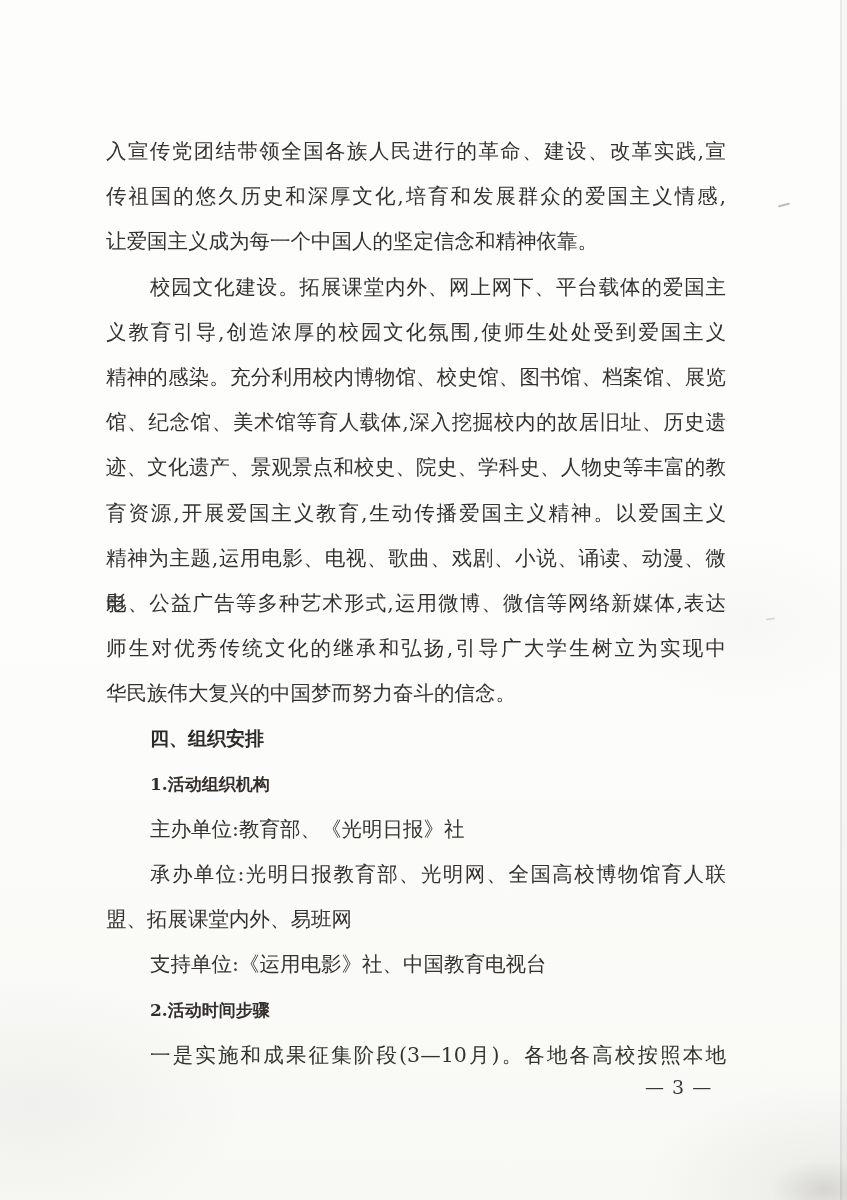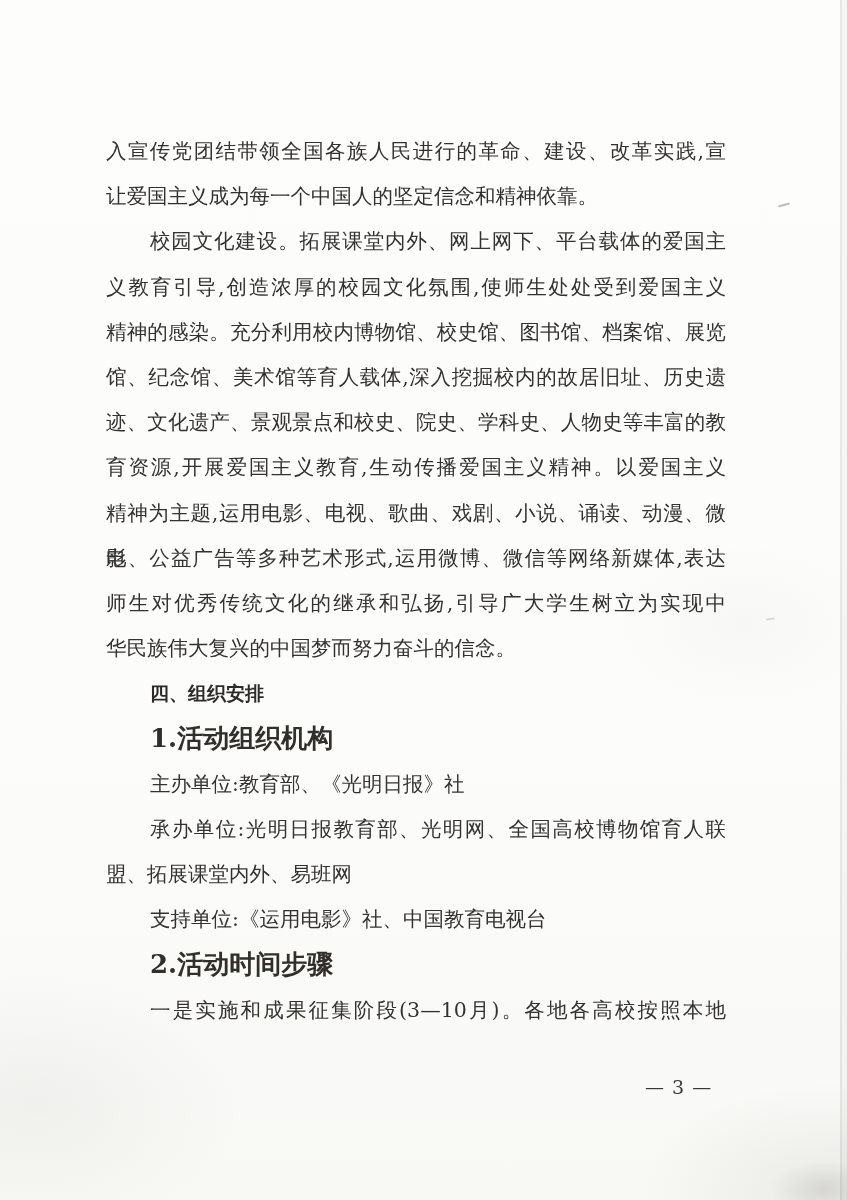--- a/index.html
+++ b/index.html
@@ -89,21 +89,21 @@
     padding-left: 44px;
   }
   .heading {
     font-family: "DejaVu Sans", "Liberation Sans", sans-serif;
     font-weight: 700;
     font-size: 19px;
     color: #2d2b28;
   }
   .kai {
     font-weight: 600;
-    font-size: 26px;
+    font-size: 17px;
     color: #322f2b;
   }
   .pagenum {
     position: absolute;
     left: 645px;
     top: 1076px;
     width: 80px;
     font-size: 19px;
     letter-spacing: 1px;
     color: #3a3836;
@@ -116,20 +116,21 @@
 <div class="page">
 
   <div class="paper-edge"></div>
   <div class="edge-shade"></div>
   <div class="smudge-tick-1"></div>
   <div class="smudge-tick-2"></div>
   <div class="smudge-corner"></div>
 
   <div class="textblock">
     <div class="line fill">入宣传党团结带领全国各族人民进行的革命、建设、改革实践,宣</div>
+    <div class="line fill">传祖国的悠久历史和深厚文化,培育和发展群众的爱国主义情感,</div>
     <div class="line">让爱国主义成为每一个中国人的坚定信念和精神依靠。</div>
     <div class="line fill indent">校园文化建设。拓展课堂内外、网上网下、平台载体的爱国主</div>
     <div class="line fill">义教育引导,创造浓厚的校园文化氛围,使师生处处受到爱国主义</div>
     <div class="line fill">精神的感染。充分利用校内博物馆、校史馆、图书馆、档案馆、展览</div>
     <div class="line fill">馆、纪念馆、美术馆等育人载体,深入挖掘校内的故居旧址、历史遗</div>
     <div class="line fill">迹、文化遗产、景观景点和校史、院史、学科史、人物史等丰富的教</div>
     <div class="line fill">育资源,开展爱国主义教育,生动传播爱国主义精神。以爱国主义</div>
     <div class="line fill">精神为主题,运用电影、电视、歌曲、戏剧、小说、诵读、动漫、微电</div>
     <div class="line fill">影、公益广告等多种艺术形式,运用微博、微信等网络新媒体,表达</div>
     <div class="line fill">师生对优秀传统文化的继承和弘扬,引导广大学生树立为实现中</div>

